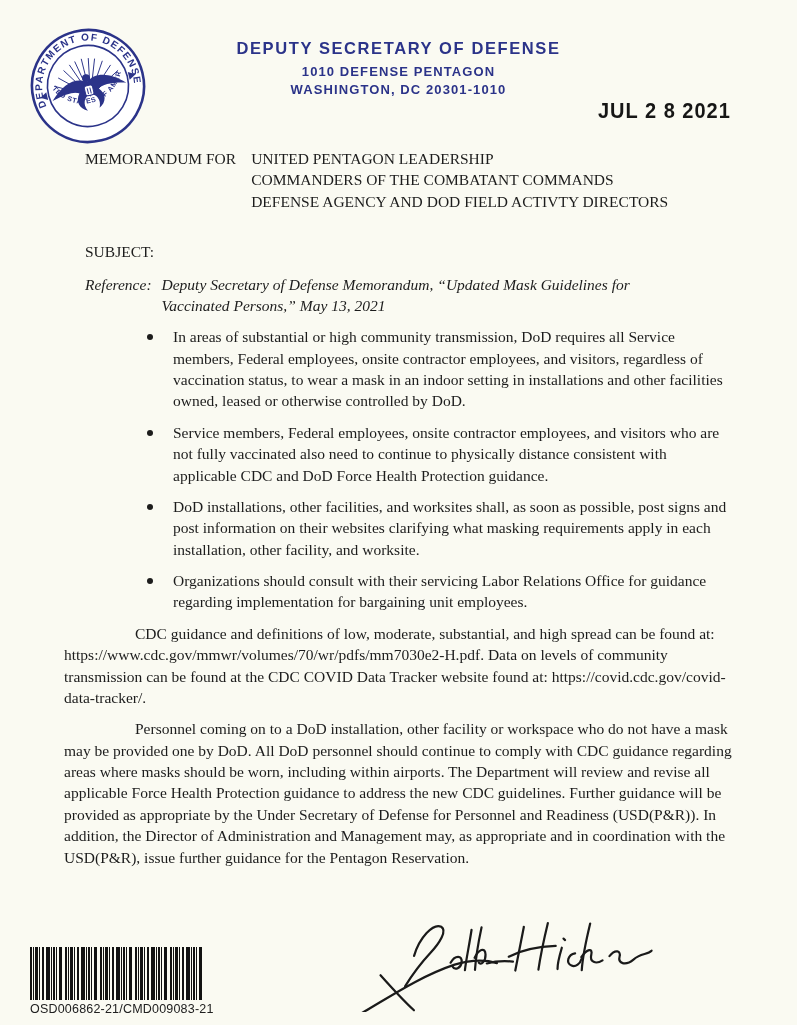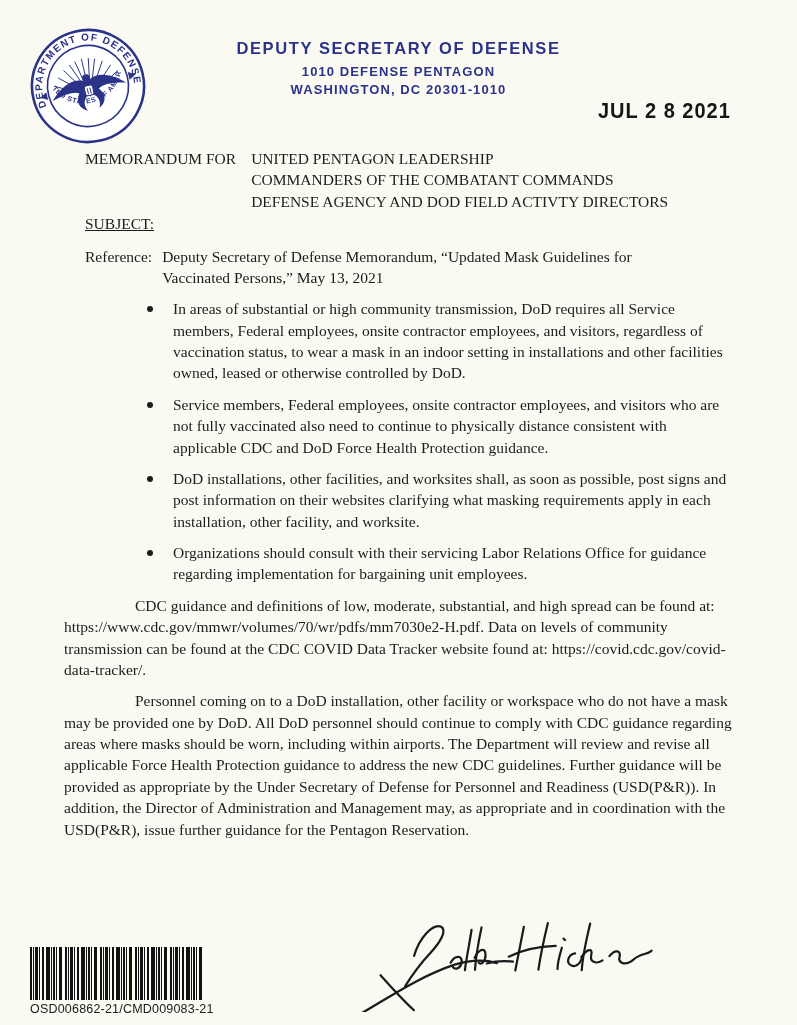--- a/index.html
+++ b/index.html
@@ -34,22 +34,22 @@
     color:var(--stamp);transform:scaleY(1.08);
     white-space:nowrap;
   }
   
   .body{padding:0 60px 0 64px;}
   .memo-for{display:flex;margin-left:21px;}
   .memo-for .label{white-space:nowrap;margin-right:15px;}
   .addr-col div{white-space:nowrap;}
   .kv{margin-left:21px;display:flex;}
   .kv .label{white-space:nowrap;margin-right:10px;}
-  .subject{margin-top:1px;text-decoration:underline;}
-  .reference{margin-top:11px;}
+  .subject{margin-top:29px;}
+  .reference{margin-top:11px;font-style:italic;}
   .ref-text{max-width:505px;}
   .para{margin:10px 0 0 0;text-indent:71px;}
   .beginning{margin-top:9px;}
   ul.bullets{margin:10px 0 0 0;padding:0 0 0 81px;list-style:none;}
   ul.bullets li{position:relative;padding-left:28px;max-width:560px;margin-top:10px;}
   ul.bullets li:first-child{margin-top:0;}
   ul.bullets li::before{
     content:"";position:absolute;left:2px;top:8px;width:6px;height:6px;
     border-radius:50%;background:var(--ink);
   }

